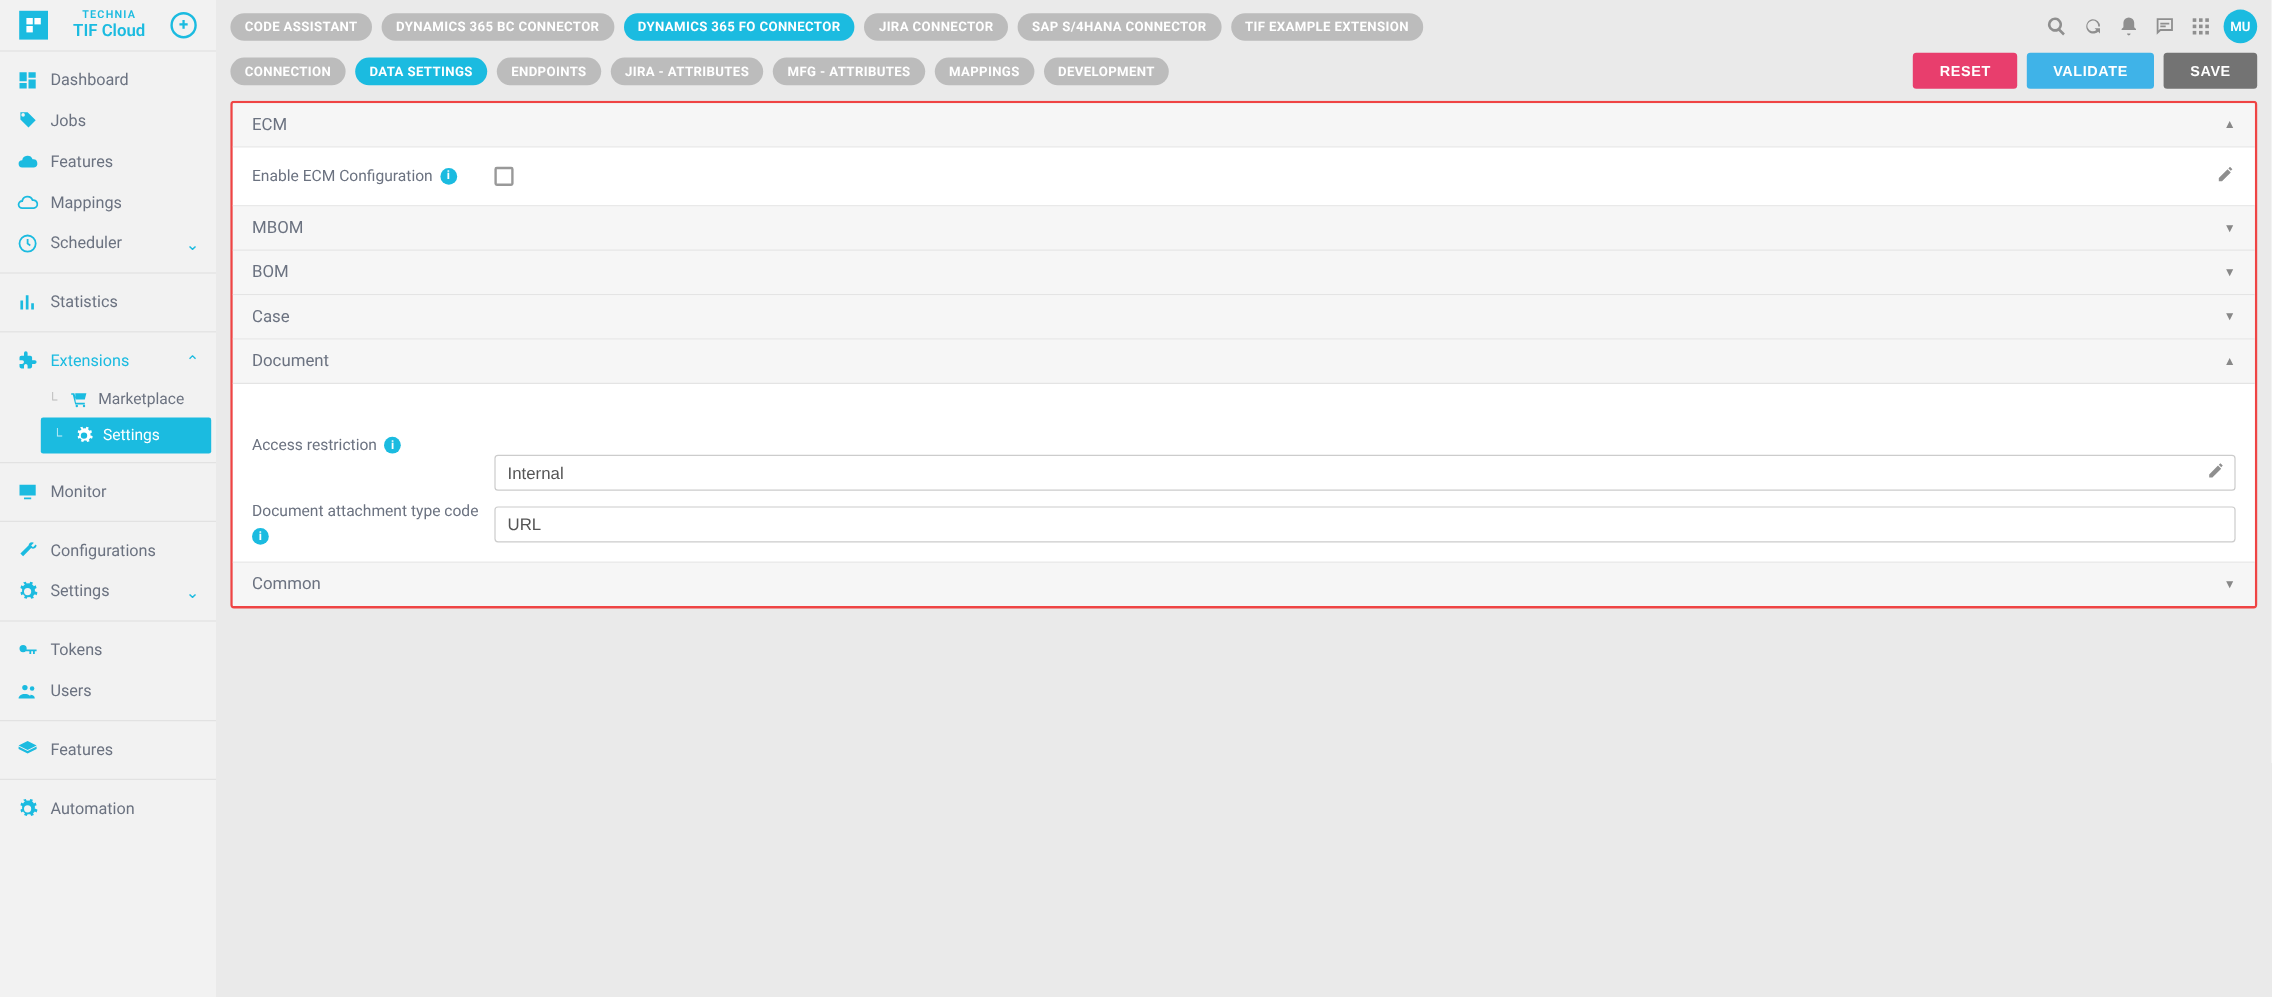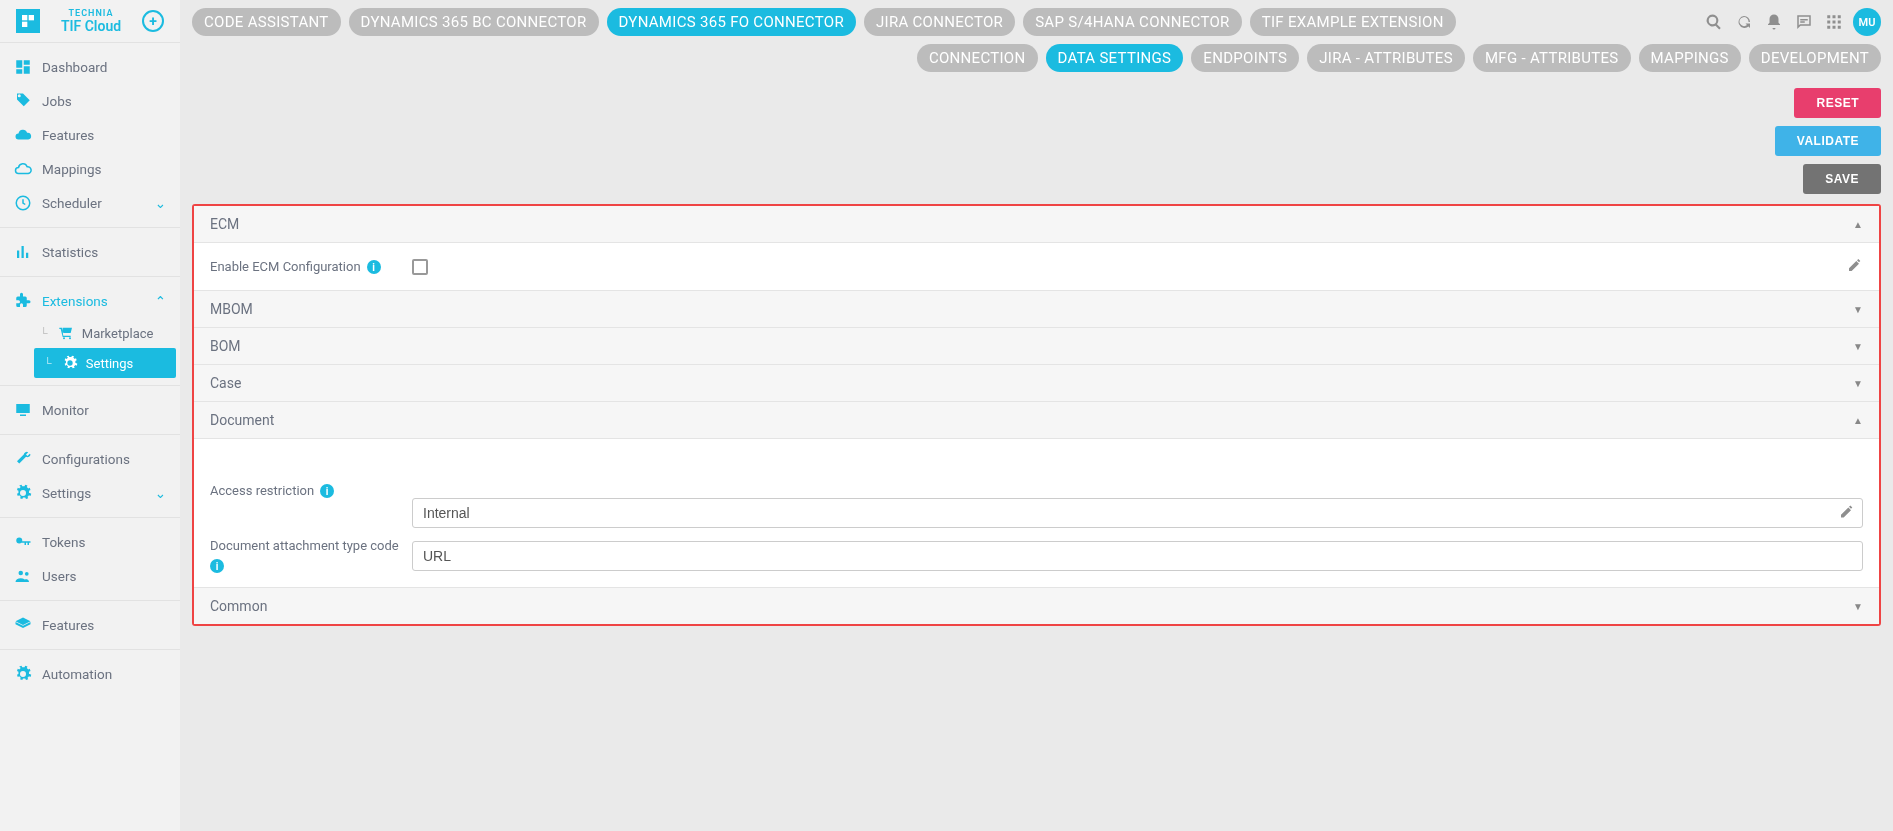--- a/index.html
+++ b/index.html
@@ -29,38 +29,38 @@
 .nav-item.active .nav-icon { fill: #fff; }
 
 
 .main { flex: 1; display: flex; flex-direction: column; background: #eaeaea; min-width: 0; }
 .topbar { display: flex; align-items: center; gap: 8px; padding: 8px 12px 4px; flex-wrap: wrap; }
 .topbar .spacer { flex: 1; }
 .icon-btn { width: 22px; height: 22px; display: flex; align-items: center; justify-content: center; cursor: pointer; color: #6b7280; }
 .icon-btn svg { width: 18px; height: 18px; fill: #8f8f8f; }
 .avatar { width: 28px; height: 28px; border-radius: 50%; background: #1bbbe0; color: #fff; font-size: 11px; font-weight: 600; display: flex; align-items: center; justify-content: center; cursor: pointer; }
 
-.pill { background: #bcbcbc; color: #fff; font-size: 15px; font-weight: 400; letter-spacing: 0.3px; padding: 5px 12px; border-radius: 14px; cursor: pointer; white-space: nowrap; }
+.pill { background: #bcbcbc; color: #fff; font-size: 11px; font-weight: 700; letter-spacing: 0.3px; padding: 5px 12px; border-radius: 14px; cursor: pointer; white-space: nowrap; }
 .pill.active { background: #1bbbe0; }
 
-.subbar { display: flex; align-items: flex-end; gap: 8px; padding: 4px 12px 10px; flex-wrap: wrap; flex-direction: column; }
+.subbar { display: flex; align-items: center; gap: 8px; padding: 4px 12px 10px; flex-wrap: wrap; }
 .subbar .spacer { flex: 1; }
 .btn { font-size: 12px; font-weight: 600; letter-spacing: 0.5px; padding: 8px 22px; border-radius: 3px; cursor: pointer; color: #fff; border: none; }
 .btn-reset { background: #e83e6d; }
 .btn-validate { background: #3fb3e8; }
 .btn-save { background: #737373; }
 
 .content { flex: 1; padding: 0 12px 12px; overflow-y: auto; }
 .panel { background: #f6f6f6; border: 2px solid #ef4444; border-radius: 3px; }
 .accordion-head { display: flex; align-items: center; justify-content: space-between; padding: 10px 16px; border-bottom: 1px solid #e4e4e4; cursor: pointer; background: #f6f6f6; font-size: 14px; color: #6b7280; }
 .accordion-head:first-child { border-top: none; }
 .accordion-body { background: #fff; padding: 14px 16px; border-bottom: 1px solid #e4e4e4; }
 .field-row { display: flex; align-items: center; gap: 12px; margin-bottom: 10px; }
 .field-row:last-child { margin-bottom: 0; }
-.field-label { width: 190px; display: flex; align-items: flex-end; gap: 6px; font-size: 13px; color: #6b7280; flex-shrink: 0; flex-wrap: wrap; }
+.field-label { width: 190px; display: flex; align-items: flex-start; gap: 6px; font-size: 13px; color: #6b7280; flex-shrink: 0; flex-wrap: wrap; }
 .info-dot { width: 14px; height: 14px; border-radius: 50%; background: #1bbbe0; color: #fff; font-size: 10px; display: flex; align-items: center; justify-content: center; font-weight: bold; cursor: help; }
 .field-input { flex: 1; }
 .field-input input[type=text] { width: 100%; padding: 6px 10px; border: 1px solid #ccc; border-radius: 3px; font-size: 14px; color: #555; }
 .checkbox { width: 16px; height: 16px; border: 2px solid #999; border-radius: 2px; cursor: pointer; }
 .edit-icon { cursor: pointer; color: #8f8f8f; margin-left: auto; flex-shrink: 0; }
 .edit-icon svg { width: 16px; height: 16px; fill: #8f8f8f; }
 .input-wrap { position: relative; margin-top: 45px; }
 .input-wrap .edit-inner { position: absolute; right: 8px; top: 50%; transform: translateY(-50%); }
 .tri { font-size: 10px; color: #888; }
 </style>

